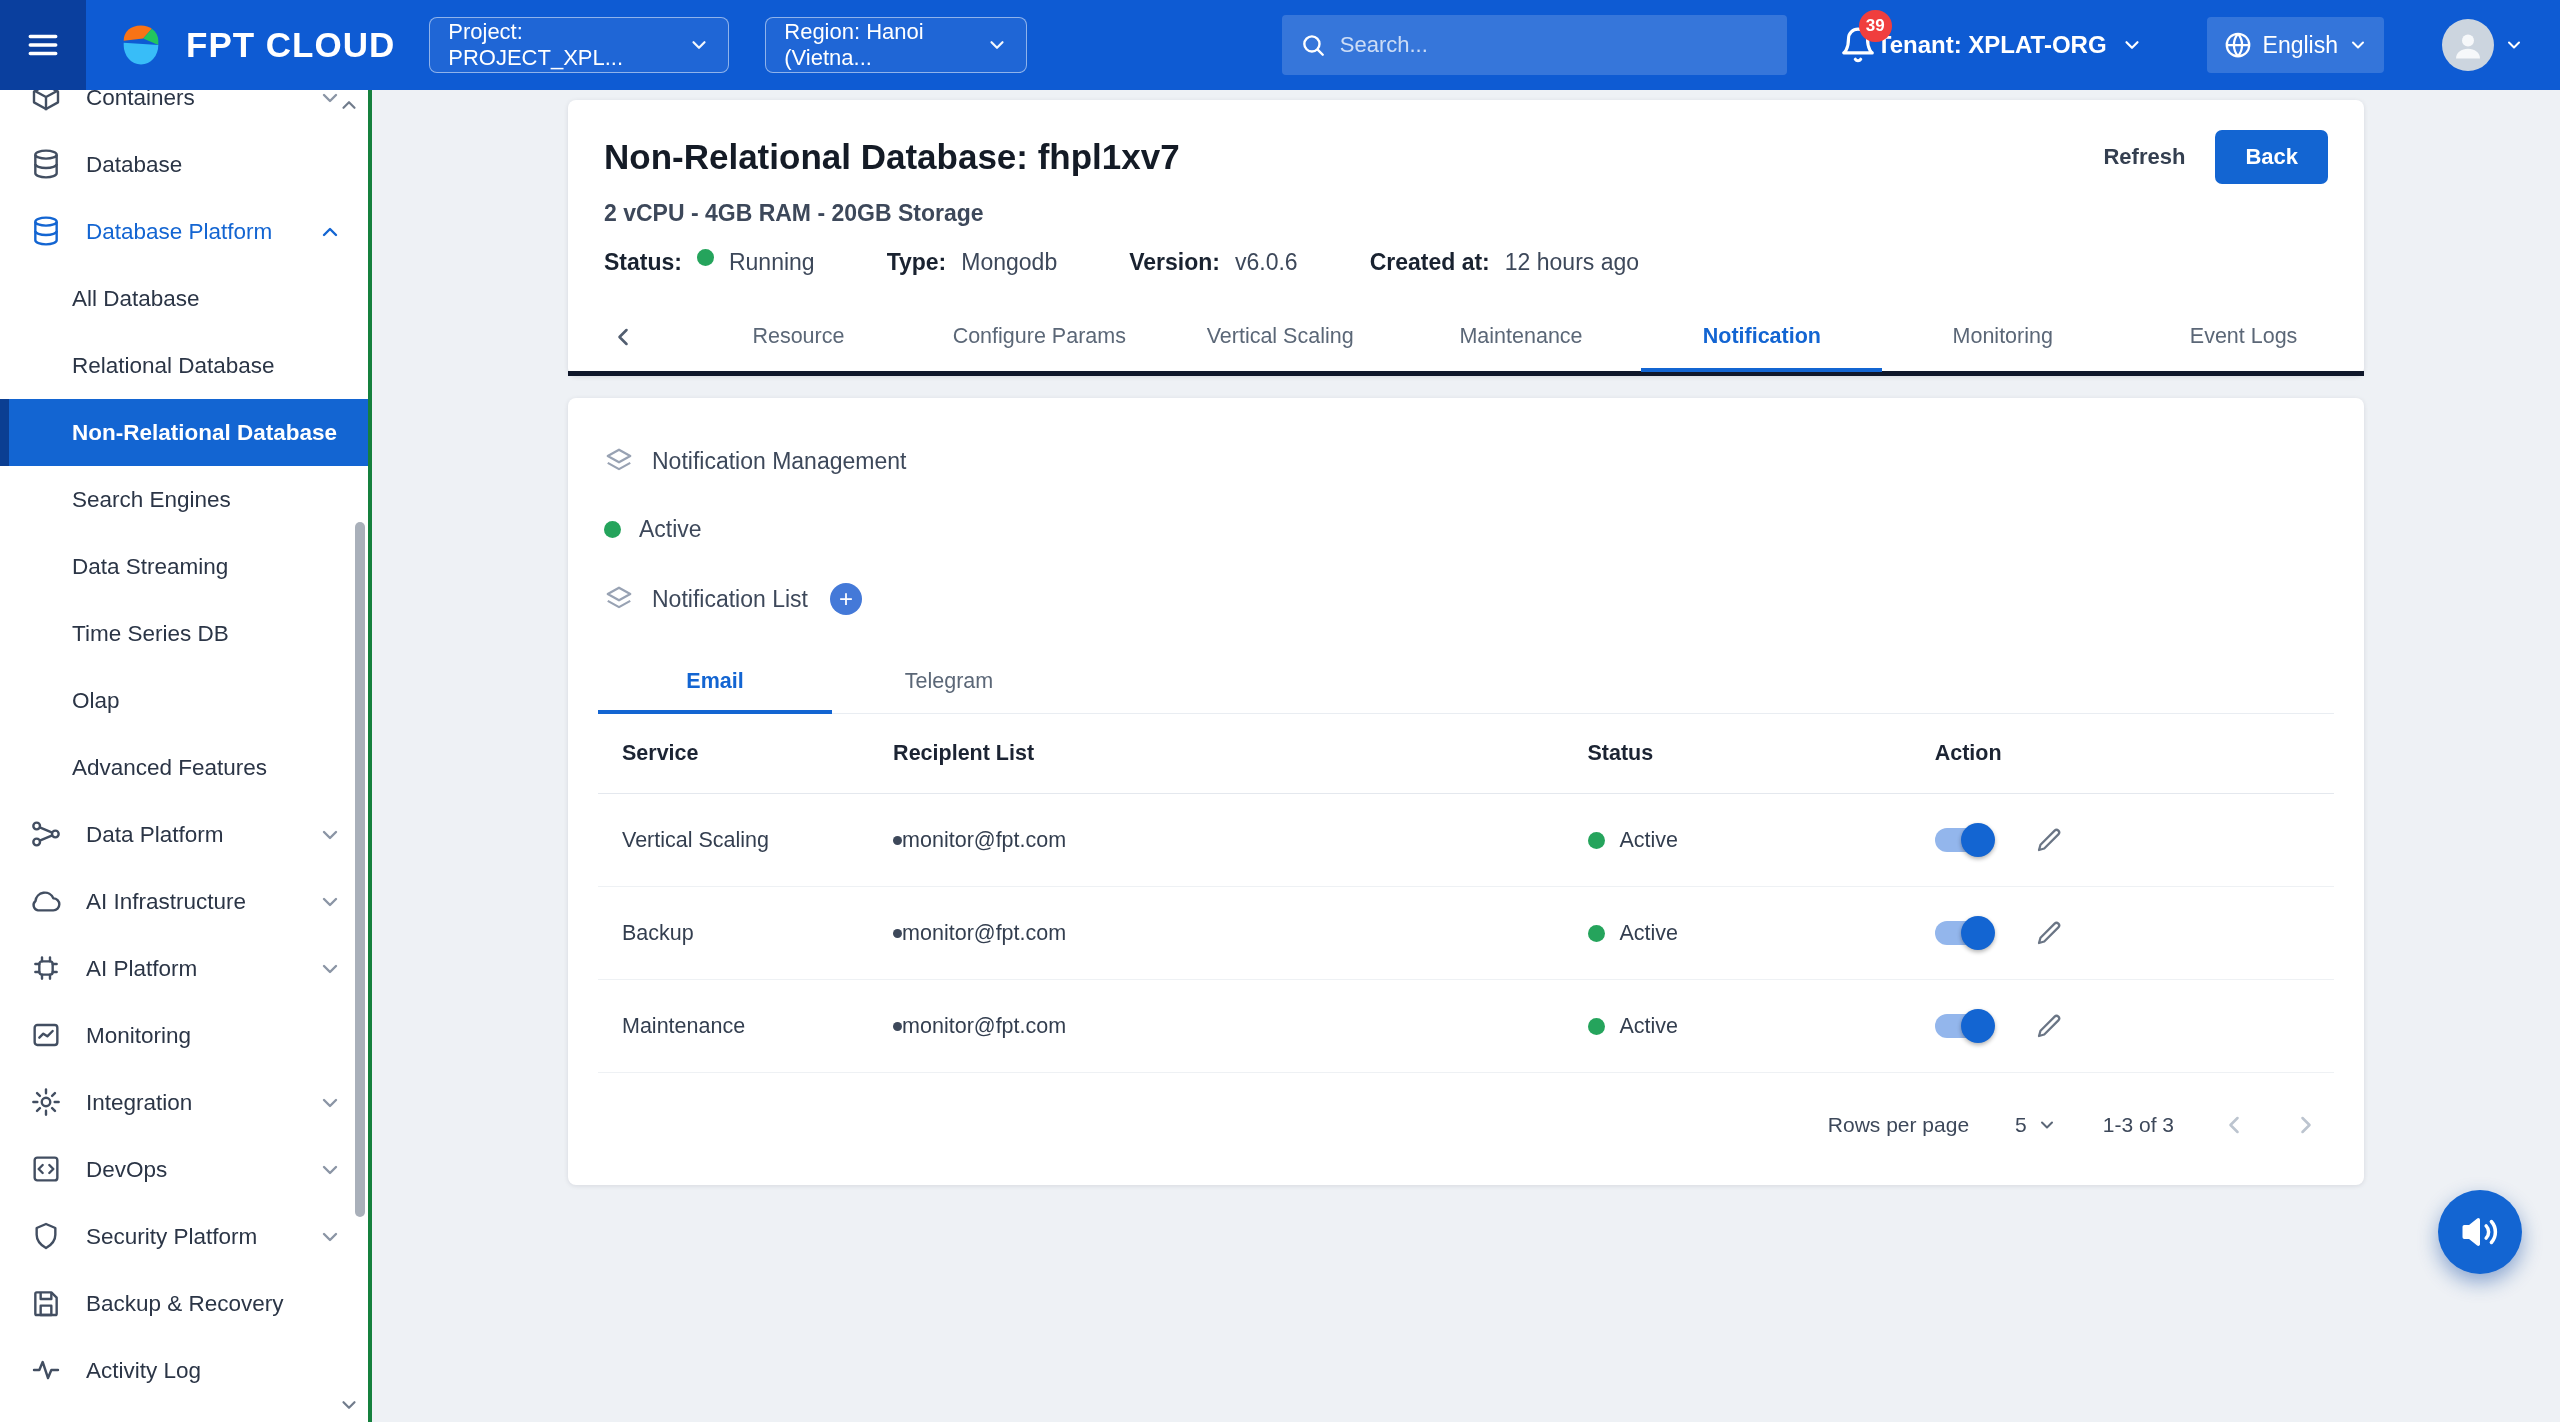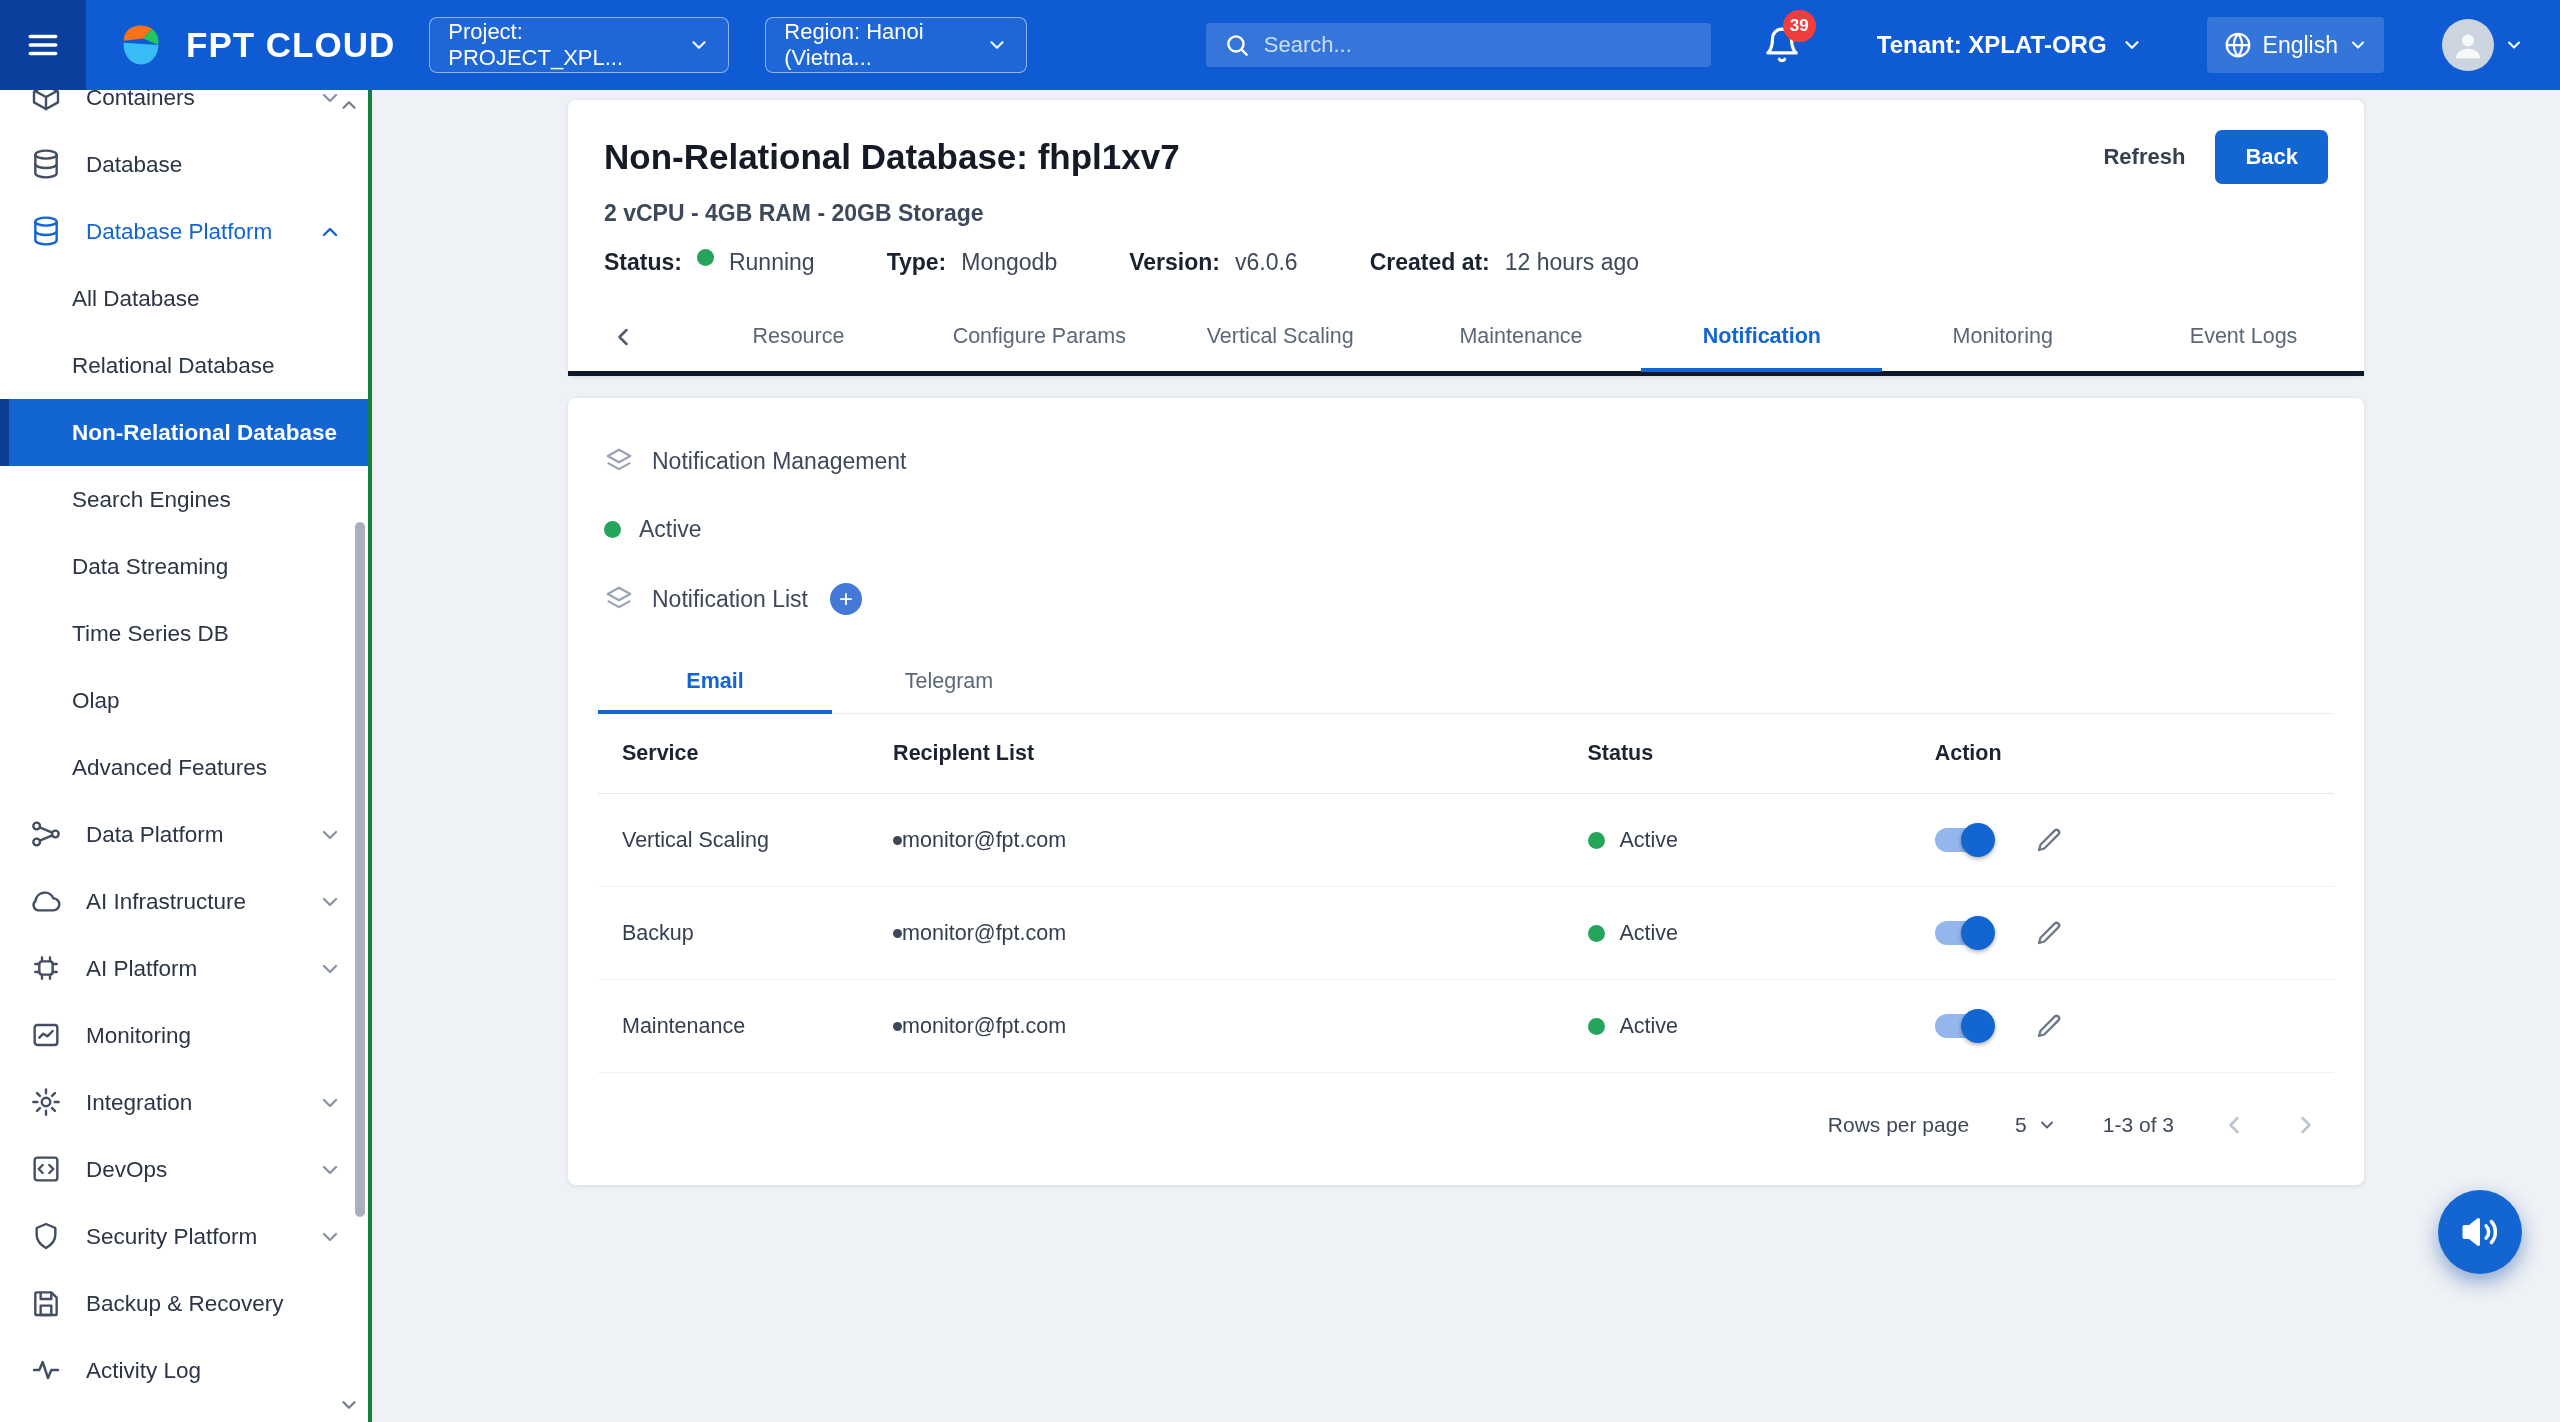--- a/index.html
+++ b/index.html
@@ -24,34 +24,34 @@
   .brand-text { font-size:35px; font-weight:800; letter-spacing:1px; color:#fff; }
   .tb-select {
     height:56px; border:1px solid rgba(255,255,255,.5); background:rgba(255,255,255,.07);
     border-radius:8px; color:#fff; font-size:22px; display:flex; align-items:center;
     justify-content:space-between; padding:0 18px; cursor:pointer; flex:none;
   }
   .tb-select .caret { margin-left:24px; opacity:.95; }
   .proj { margin-left:34px; width:300px; }
   .regn { margin-left:36px; width:262px; }
   .search-wrap {
-    margin-left:auto; width:505px; height:44px; background:rgba(255,255,255,.17);
+    margin-left:auto; width:505px; height:60px; background:rgba(255,255,255,.17);
     border-radius:4px; display:flex; align-items:center; padding:0 18px; gap:14px; flex:none;
   }
   .search-wrap input {
     background:transparent; border:none; outline:none; color:#fff; font-size:22px; width:100%;
   }
   .search-wrap input::placeholder { color:rgba(255,255,255,.75); }
   .bell-wrap { margin-left:52px; position:relative; flex:none; cursor:pointer; }
   .badge {
     position:absolute; top:-16px; left:20px; min-width:32px; height:32px; border-radius:16px;
     background:#f03e3e; color:#fff; font-size:17px; font-weight:700;
     display:flex; align-items:center; justify-content:center; padding:0 7px;
   }
-  .tenant { margin-left:76px; display:flex; align-items:center; gap:14px; font-size:24px; font-weight:700; flex:none; cursor:pointer; }
+  .tenant { display:flex; align-items:center; gap:14px; font-size:24px; font-weight:700; flex:none; cursor:pointer; }
   .lang-btn {
     margin-left:64px; height:56px; background:rgba(255,255,255,.16); border:none; border-radius:4px;
     color:#fff; font-size:23px; display:flex; align-items:center; gap:10px; padding:0 16px; flex:none; cursor:pointer;
   }
   .avatar-wrap { margin-left:58px; margin-right:36px; display:flex; align-items:center; gap:10px; flex:none; cursor:pointer; }
   .avatar { width:52px; height:52px; border-radius:50%; background:#ccd5df; display:flex; align-items:center; justify-content:center; color:#f6f8fa; overflow:hidden; }
 
   
   .sidebar {
     position:fixed; top:90px; left:0; bottom:0; width:372px; background:#fff;

